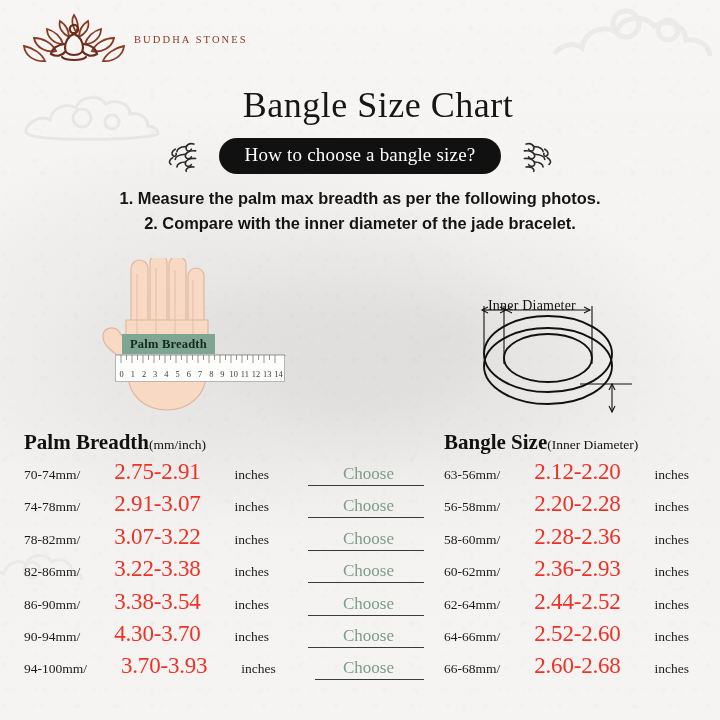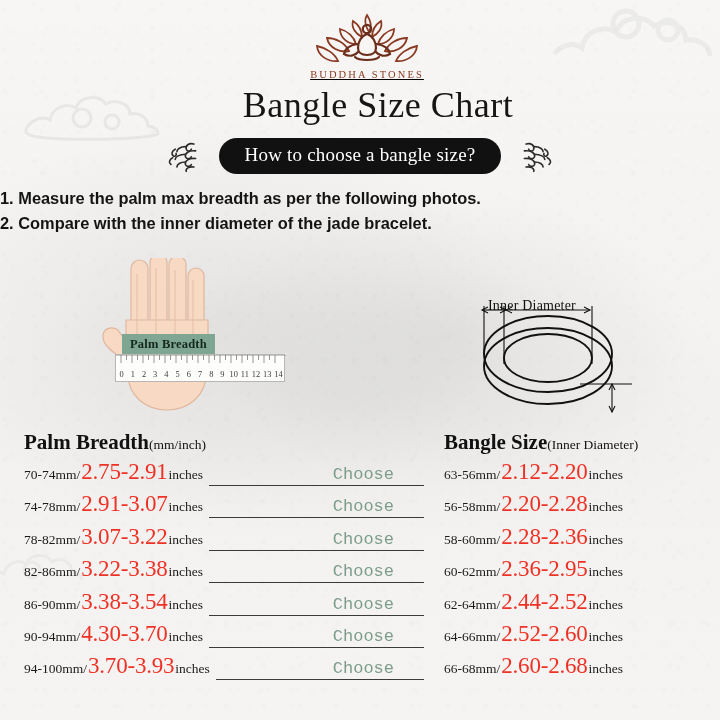--- a/index.html
+++ b/index.html
@@ -28,21 +28,21 @@
     background-size:37px 41px,43px 39px,31px 47px,53px 35px,29px 33px;
   }
   
   .cloud{position:absolute;opacity:.30;}
   .cloud svg{display:block;}
   .cloud-tl{left:20px;top:78px;}
   .cloud-tr{right:-18px;top:-32px;}
   .cloud-bl{left:-22px;bottom:120px;}
 
   
-  .logo-wrap{position:absolute;left:14px;right:0;top:10px;display:flex;flex-direction:column;align-items:center;text-decoration:underline;}
+  .logo-wrap{position:absolute;left:14px;right:0;top:10px;display:flex;align-items:center;}
   .logo-mark{width:120px;height:58px;}
   .logo-text{
     font-family:"Liberation Serif", serif;
     font-size:10.5px;letter-spacing:2.1px;color:#8a3a22;margin-top:1px;font-weight:400;
   }
   .title{
     position:absolute;left:0;right:0;top:84px;text-align:center;
     font-family:"Liberation Serif", serif;
     font-size:36px;color:#161616;letter-spacing:.5px;font-weight:400;padding-left:36px;
   }
@@ -51,21 +51,21 @@
     display:flex;align-items:center;justify-content:center;gap:20px;
   }
   .orn{width:34px;height:34px;opacity:.92;}
   .pill{
     background:#111;color:#fff;border-radius:22px;
     padding:6px 26px 8px;
     font-family:"Liberation Serif", serif;
     font-size:19px;letter-spacing:.2px;white-space:nowrap;
   }
   .steps{
-    position:absolute;left:0;right:0;top:186px;
+    position:absolute;left:0;right:0;top:186px;text-align:center;
     font-family:"Liberation Sans", sans-serif;
     color:#141414;font-weight:700;font-size:16.4px;line-height:25px;
   }
   .steps div{white-space:nowrap;}
 
   
   .hand{position:absolute;left:76px;top:258px;width:230px;height:160px;}
   .palm-label{
     position:absolute;left:122px;top:334px;
     background:#7fa593;color:#14281f;
@@ -99,31 +99,32 @@
   .col-head{
     font-family:"Liberation Serif", serif;
     color:#111;white-space:nowrap;margin-bottom:4px;
   }
   .col-head .big{font-size:21px;font-weight:700;}
   .col-head .small{font-size:13.5px;}
   .row{
     display:flex;align-items:baseline;
     height:32.4px;white-space:nowrap;
     font-family:"Liberation Serif", serif;
+    gap:33px;
   }
   .mm{font-size:13.5px;color:#1b1b1b;}
   .in{font-size:23px;color:#ef3125;letter-spacing:-.2px;padding:0 1px;}
   .unit{font-size:13.5px;color:#1b1b1b;}
   .choose-wrap{
     flex:1 1 auto;display:flex;align-items:flex-end;margin-left:6px;
     border-bottom:1.3px solid #3a3a3a;justify-content:flex-end;
     padding-bottom:1px;
   }
   .choose{
-    font-family:Liberation Mono, monospace;
+    font-family:Liberation Serif, serif;
     font-size:17px;color:#7c9d8b;padding:0 30px 0 0;
   }
 </style>
 </head>
 <body>
 
 <div id="page">
   <div class="noise"></div>
 
   <div class="cloud cloud-tl">
@@ -373,21 +374,21 @@
         <span class="in">2.20-2.28</span>
         <span class="unit">inches</span>
     </div>
     <div class="row">
       <span class="mm">58-60mm/</span>
         <span class="in">2.28-2.36</span>
         <span class="unit">inches</span>
     </div>
     <div class="row">
       <span class="mm">60-62mm/</span>
-        <span class="in">2.36-2.95</span>
+        <span class="in">2.36-2.93</span>
         <span class="unit">inches</span>
     </div>
     <div class="row">
       <span class="mm">62-64mm/</span>
         <span class="in">2.44-2.52</span>
         <span class="unit">inches</span>
     </div>
     <div class="row">
       <span class="mm">64-66mm/</span>
         <span class="in">2.52-2.60</span>

